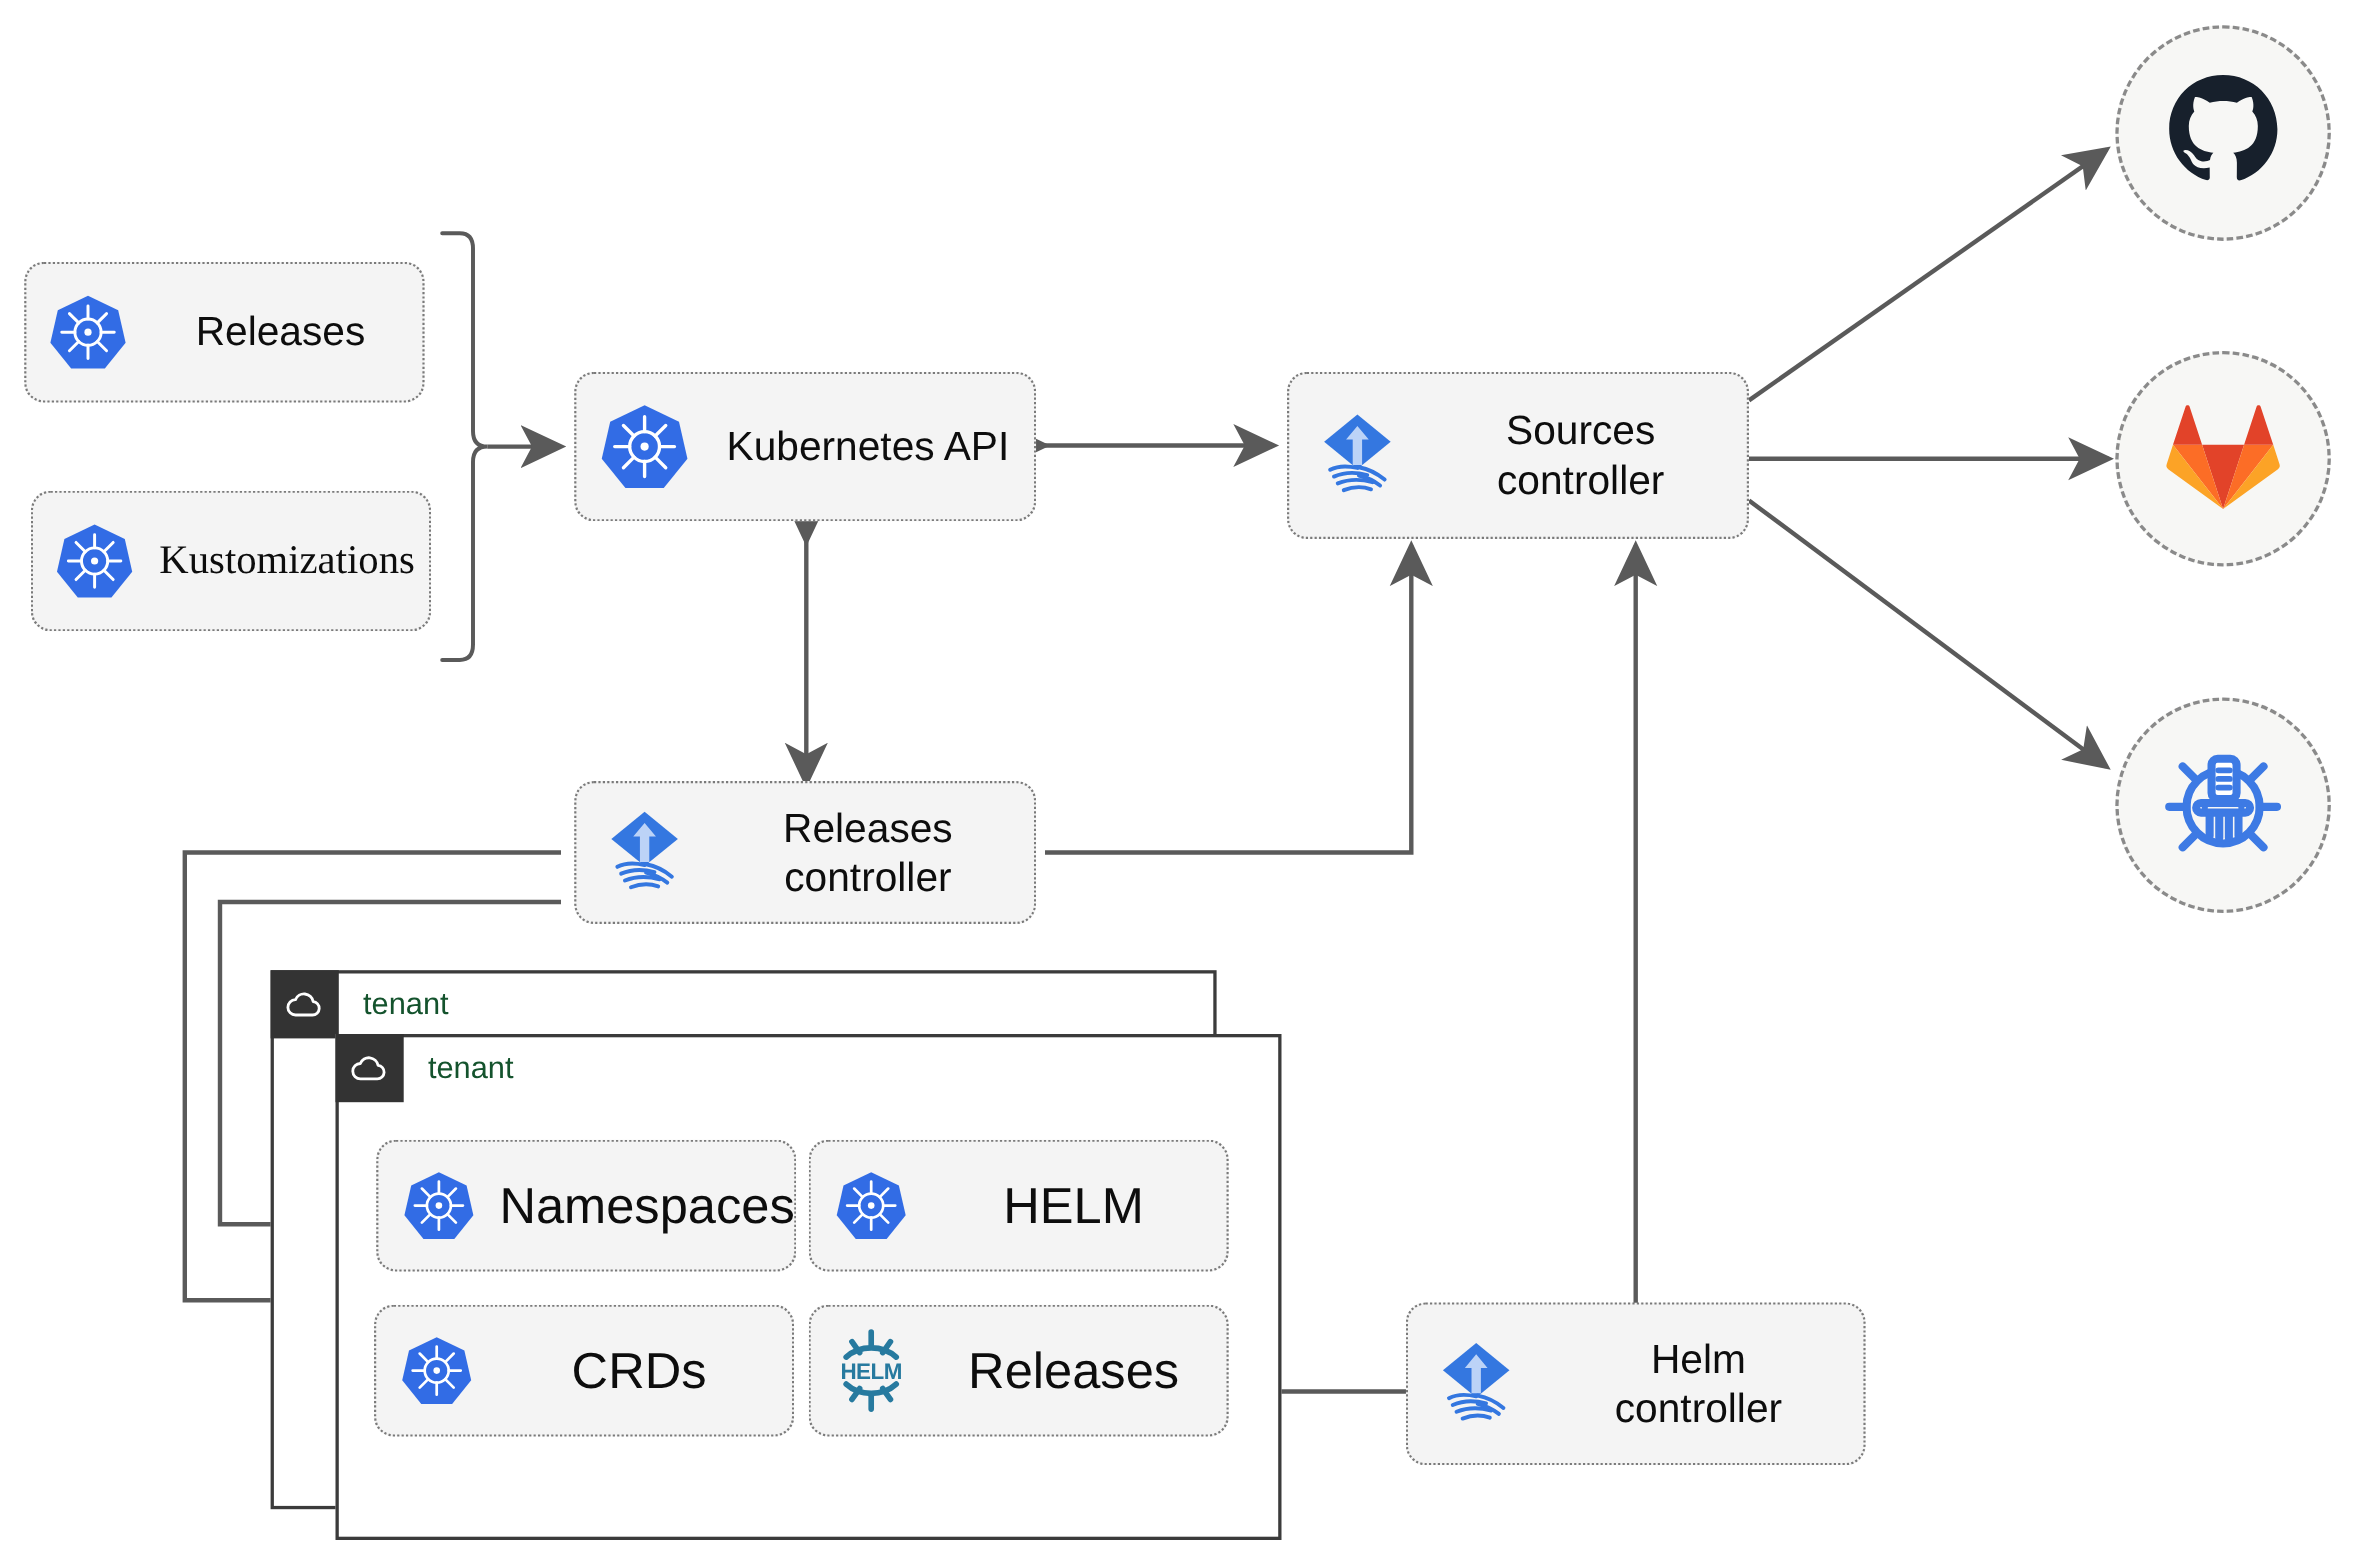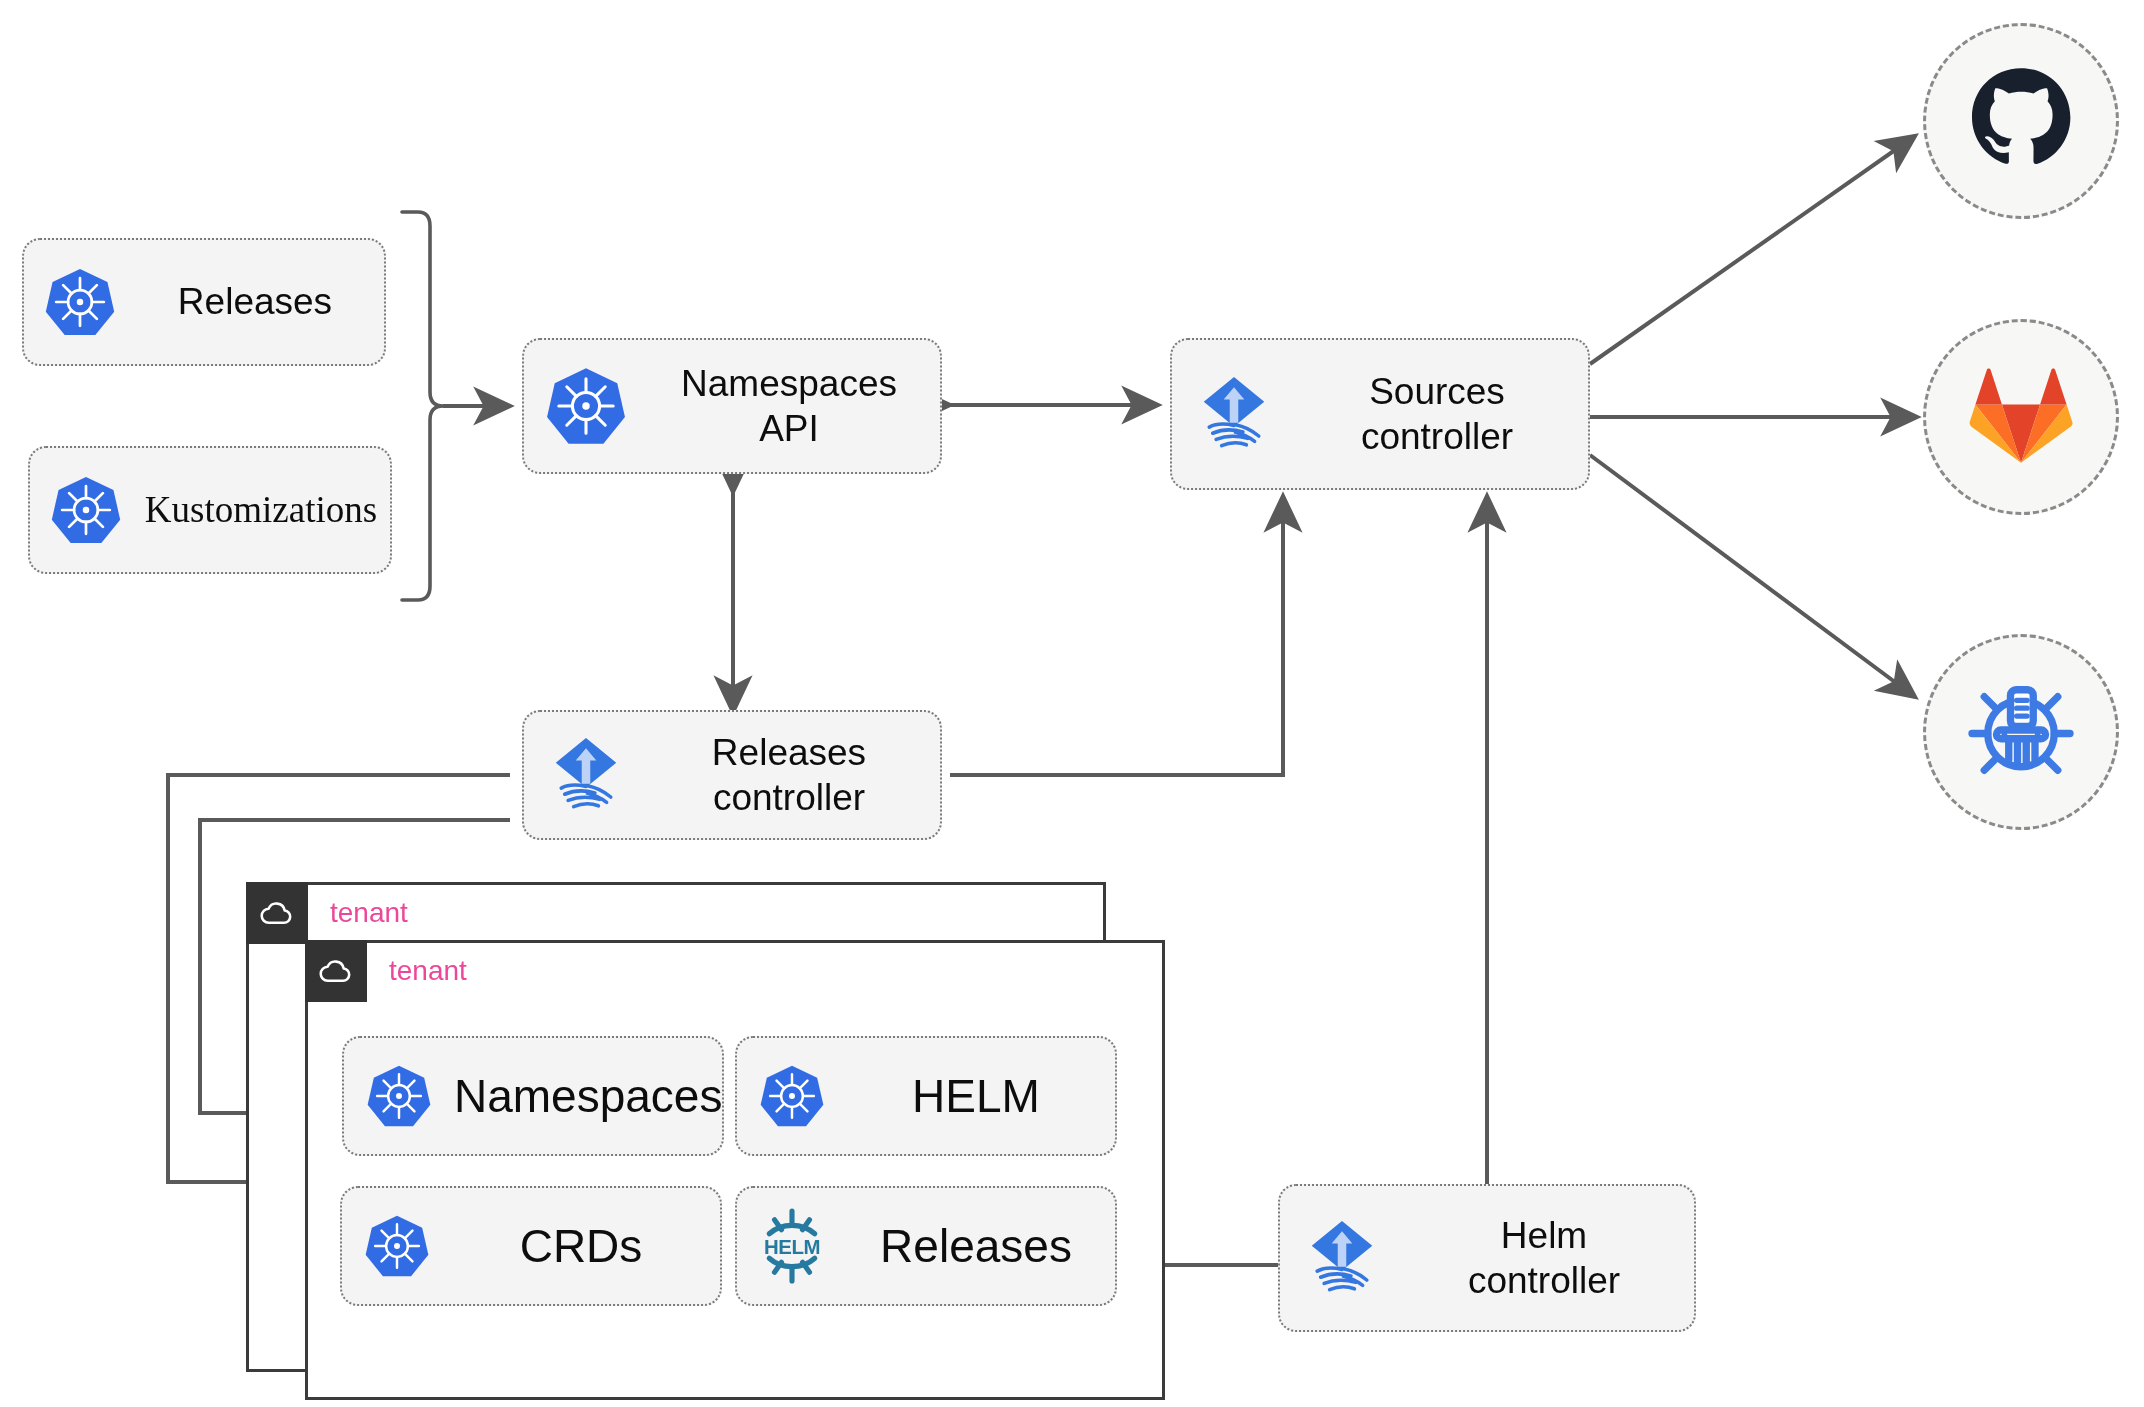--- a/index.html
+++ b/index.html
@@ -31,21 +31,21 @@
 
   .frame{
     position:absolute;background:#ffffff;
     border:3px solid #3b3b3b;box-sizing:border-box;
   }
   .frame-tab{
     position:absolute;top:-3px;left:-3px;height:62px;
     display:flex;align-items:center;
   }
   .tab-sq{width:62px;height:62px;background:#333333;display:flex;align-items:center;justify-content:center;flex:0 0 auto;}
-  .tab-txt{font-size:28px;color:#ec4899;padding-left:22px;white-space:nowrap;}
+  .tab-txt{font-size:28px;color:#14532d;padding-left:22px;white-space:nowrap;}
 </style>
 </head>
 <body>
 
 <div id="stage">
 
   <svg id="wires" viewBox="0 0 2144 1407">
     <defs>
       <marker id="ah" markerWidth="11" markerHeight="11" refX="9.2" refY="5.5" orient="auto">
         <path d="M0,0.6 L10.4,5.5 L0,10.4 L2.6,5.5 Z" fill="#5a5a5a"></path>
@@ -117,21 +117,21 @@
       <svg width="82" height="82" viewBox="0 0 64 64">
         <path d="M32 2.6 56.4 14.3 62.4 40.6 45.6 61.4 18.4 61.4 1.6 40.6 7.6 14.3Z" fill="#326ce5"></path>
         <g fill="none" stroke="#fff" stroke-width="2.4" stroke-linecap="round">
           <circle cx="32" cy="32" r="10.6"></circle>
           <circle cx="32" cy="32" r="2.9" fill="#fff" stroke="none"></circle>
           <path d="M32 21.4V10.8M32 42.6v10.6M21.4 32H10.8M42.6 32h10.6
                    M24.5 24.5 17 17M39.5 24.5 47 17M24.5 39.5 17 47M39.5 39.5 47 47"></path>
         </g>
       </svg>
     </span>
-    <span class="lbl">Namespaces API</span>
+    <span class="lbl">Kubernetes API</span>
   </div>
 
   <div class="node n-lg" style="left:522px;top:710px;width:420px;height:130px;">
     <span class="ico" style="width:124px;">
       <svg width="88" height="88" viewBox="0 0 64 64">
         <path d="M32 5 54 23 32 41 10 23Z" fill="#3477e0"></path>
         <path d="M32 12.5 39.5 21.5h-4.4v16.8h-6.2V21.5h-4.4Z" fill="#bcd3f7"></path>
         <g fill="none" stroke="#3477e0" stroke-width="2.6" stroke-linecap="round">
           <path d="M14 41.5c5-2.6 10-3 18-1.2"></path>
           <path d="M16.5 46c7-3 14-3.2 22-1"></path>

